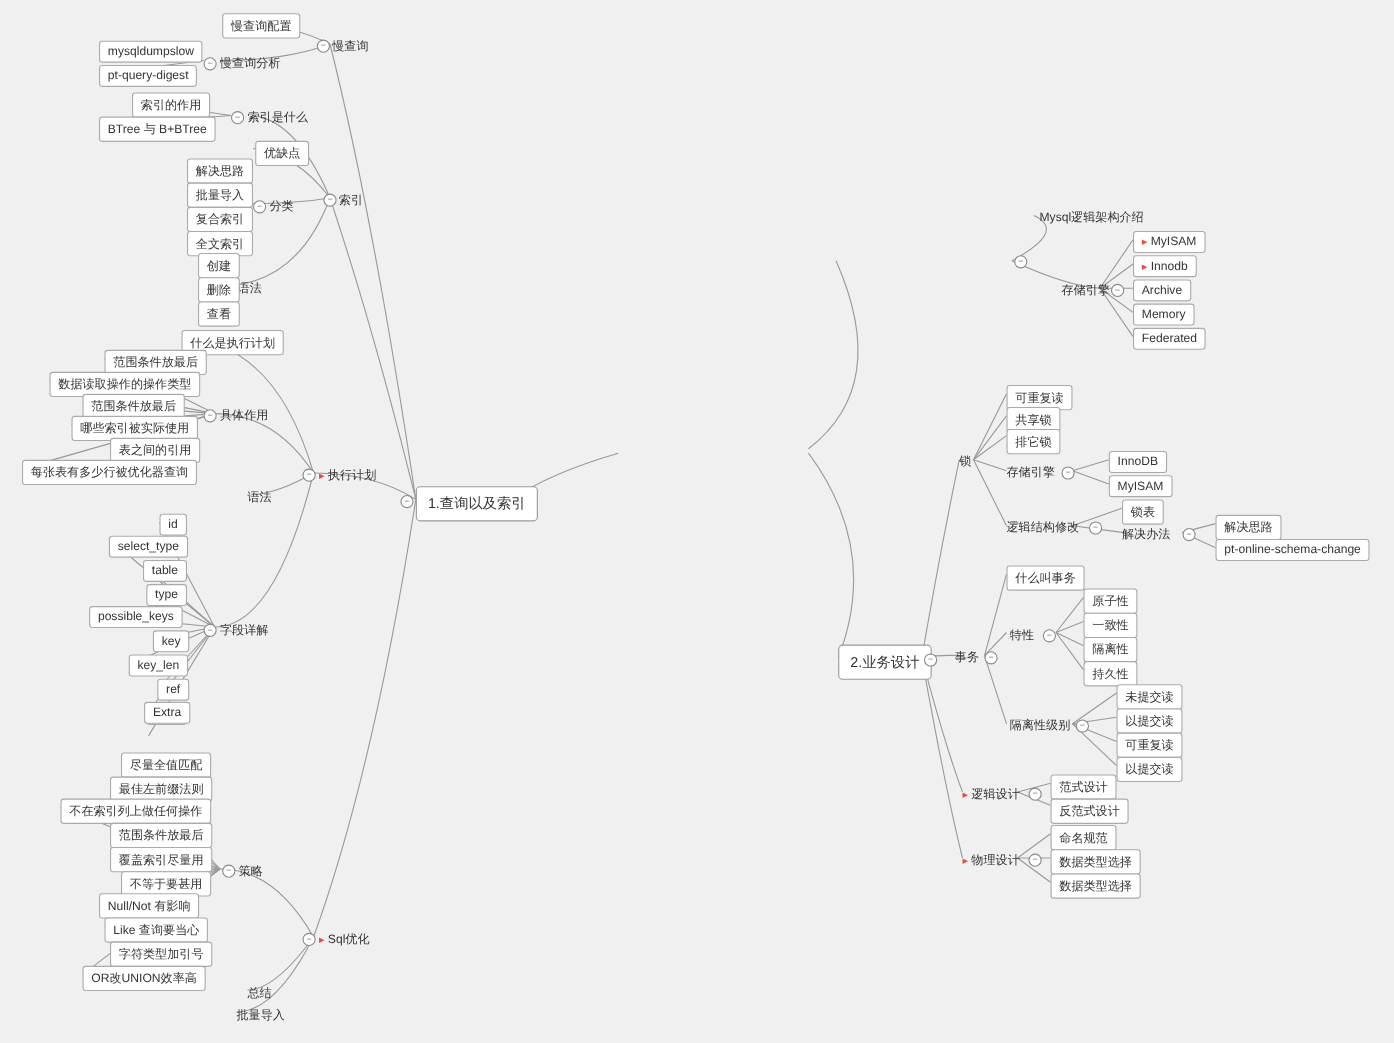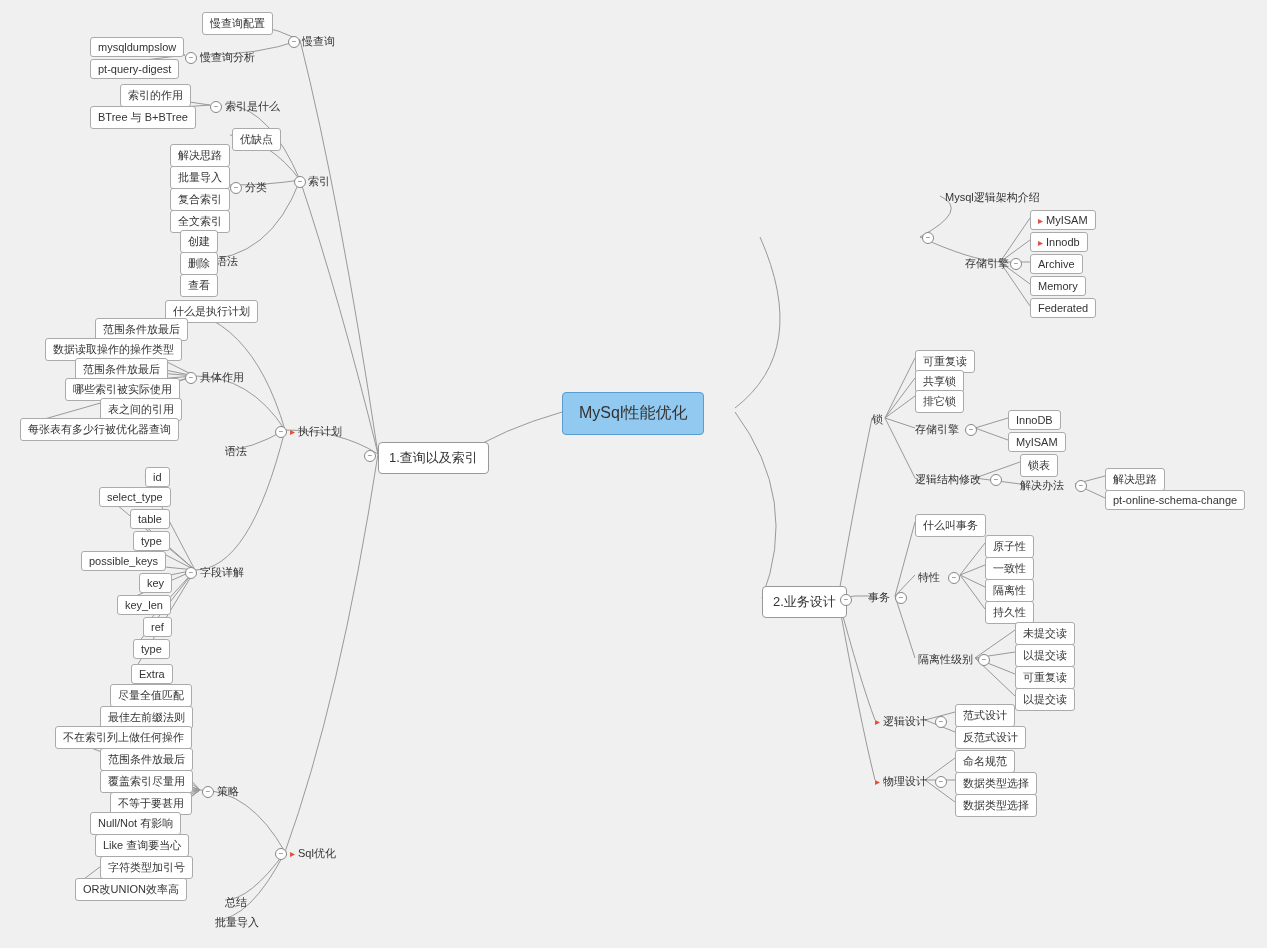--- a/index.html
+++ b/index.html
@@ -119,21 +119,20 @@
       <line x1="200" y1="790" x2="55" y2="734"></line>
       <line x1="200" y1="790" x2="100" y2="756"></line>
       <line x1="200" y1="790" x2="100" y2="778"></line>
       <line x1="200" y1="790" x2="110" y2="800"></line>
       <line x1="200" y1="790" x2="90" y2="820"></line>
       <line x1="200" y1="790" x2="95" y2="842"></line>
       <line x1="200" y1="790" x2="100" y2="864"></line>
       <line x1="200" y1="790" x2="75" y2="886"></line>
 </svg>
 
-<div class="node root" style="left:562px;top:392px">MySql性能优化</div>
 
 <div class="tgl" style="left:922px;top:232px">−</div>
 <div class="plain" style="left:945px;top:190px">Mysql逻辑架构介绍</div>
 <div class="plain" style="left:965px;top:256px">存储引擎</div>
 <div class="tgl" style="left:1010px;top:258px">−</div>
 <div class="leaf" style="left:1030px;top:210px"><span class="flag">▸</span><span>MyISAM</span></div>
 <div class="leaf" style="left:1030px;top:232px"><span class="flag">▸</span><span>Innodb</span></div>
 <div class="leaf" style="left:1030px;top:254px">Archive</div>
 <div class="leaf" style="left:1030px;top:276px">Memory</div>
 <div class="leaf" style="left:1030px;top:298px">Federated</div>
@@ -230,21 +229,21 @@
 <div class="tgl" style="left:185px;top:567px">−</div>
 <div class="leaf" style="left:145px;top:467px">id</div>
 <div class="leaf" style="left:99px;top:487px">select_type</div>
 <div class="leaf" style="left:130px;top:509px">table</div>
 <div class="leaf" style="left:133px;top:531px">type</div>
 <div class="leaf" style="left:81px;top:551px">possible_keys</div>
 <div class="leaf" style="left:139px;top:573px">key</div>
 <div class="leaf" style="left:117px;top:595px">key_len</div>
 <div class="leaf" style="left:143px;top:617px">ref</div>
 <div class="leaf" style="left:133px;top:639px">type</div>
-<div class="leaf" style="left:131px;top:664px">Extra</div>
+<div class="leaf" style="left:131px;top:638px">Extra</div>
 
 <div class="plain" style="left:290px;top:846px"><span class="flag">▸</span><span>Sql优化</span></div>
 <div class="tgl" style="left:275px;top:848px">−</div>
 <div class="plain" style="left:217px;top:784px">策略</div>
 <div class="tgl" style="left:202px;top:786px">−</div>
 <div class="leaf" style="left:110px;top:684px">尽量全值匹配</div>
 <div class="leaf" style="left:100px;top:706px">最佳左前缀法则</div>
 <div class="leaf" style="left:55px;top:726px">不在索引列上做任何操作</div>
 <div class="leaf" style="left:100px;top:748px">范围条件放最后</div>
 <div class="leaf" style="left:100px;top:770px">覆盖索引尽量用</div>

